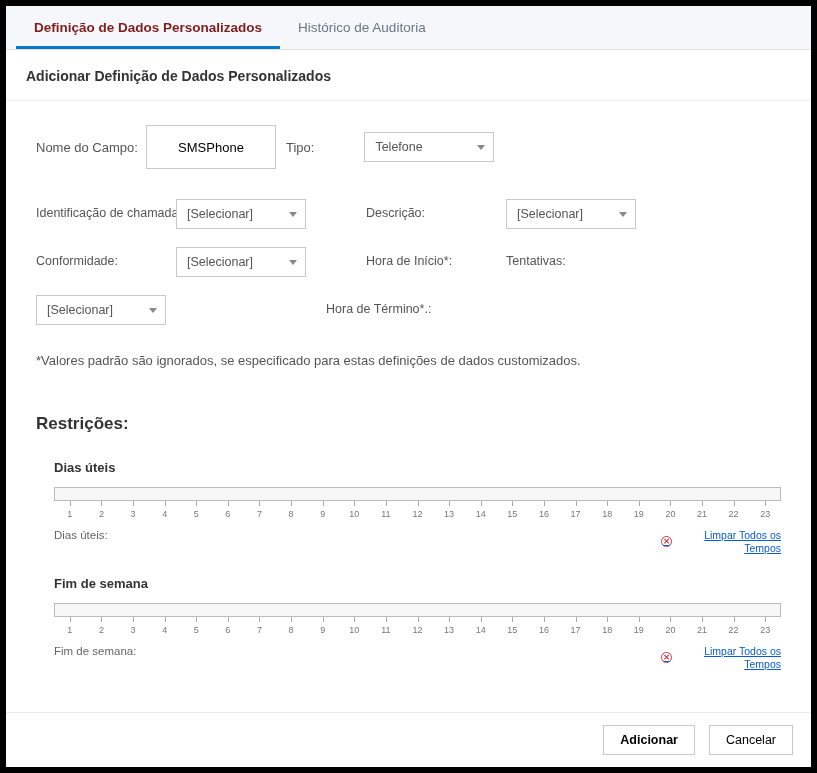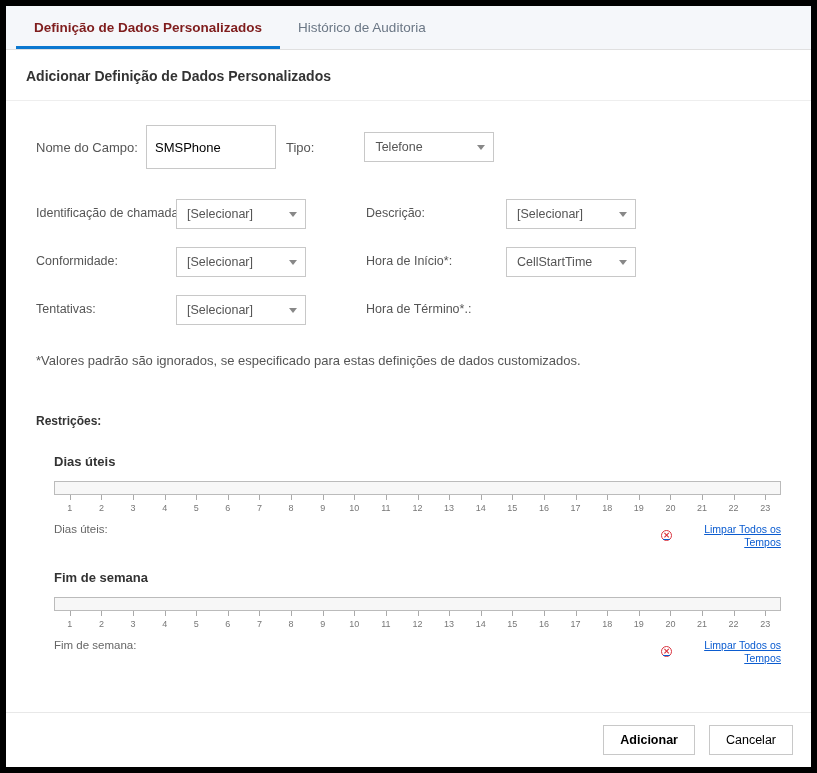--- a/index.html
+++ b/index.html
@@ -59,20 +59,21 @@
     color: #555;
     font-size: 13px;
     white-space: nowrap;
   }
   .text-input {
     border: 1px solid #c8c8c8;
     height: 30px;
     padding: 21px 8px;
     font-size: 13px;
     width: 130px;
+    text-align: center;
   }
   .select-like {
     border: 1px solid #c8c8c8;
     height: 30px;
     width: 130px;
     display: flex;
     align-items: center;
     justify-content: space-between;
     padding: 0 8px 0 10px;
     font-size: 12.5px;
@@ -94,21 +95,21 @@
     margin-bottom: 28px;
   }
   .grid2 .label { font-size: 12.5px; line-height: 1.25; }
   .note {
     color: #555;
     font-size: 13px;
     margin-bottom: 46px;
   }
   .section-heading {
     font-weight: 700;
-    font-size: 12px;
+    font-size: 17px;
     margin-bottom: 26px;
   }
   .range-block {
     margin: 0 0 18px 18px;
   }
   .range-title {
     font-weight: 700;
     font-size: 13px;
     margin-bottom: 12px;
   }
@@ -240,24 +241,20 @@
       </div>
 
       <span class="label">Conformidade:</span>
       <div class="select-like">
         <span>[Selecionar]</span>
         <span class="chevron"></span>
       </div>
       <div class="spacer"></div>
       <span class="label">Hora de Início*:</span>
       <div class="spacer"></div>
-      <div class="select-like">
-        <span>CellStartTime</span>
-        <span class="chevron"></span>
-      </div>
 
       <span class="label">Tentativas:</span>
       <div class="select-like">
         <span>[Selecionar]</span>
         <span class="chevron"></span>
       </div>
       <div class="spacer"></div>
       <span class="label">Hora de Término*.:</span>
       <div class="spacer"></div>
     </div>

